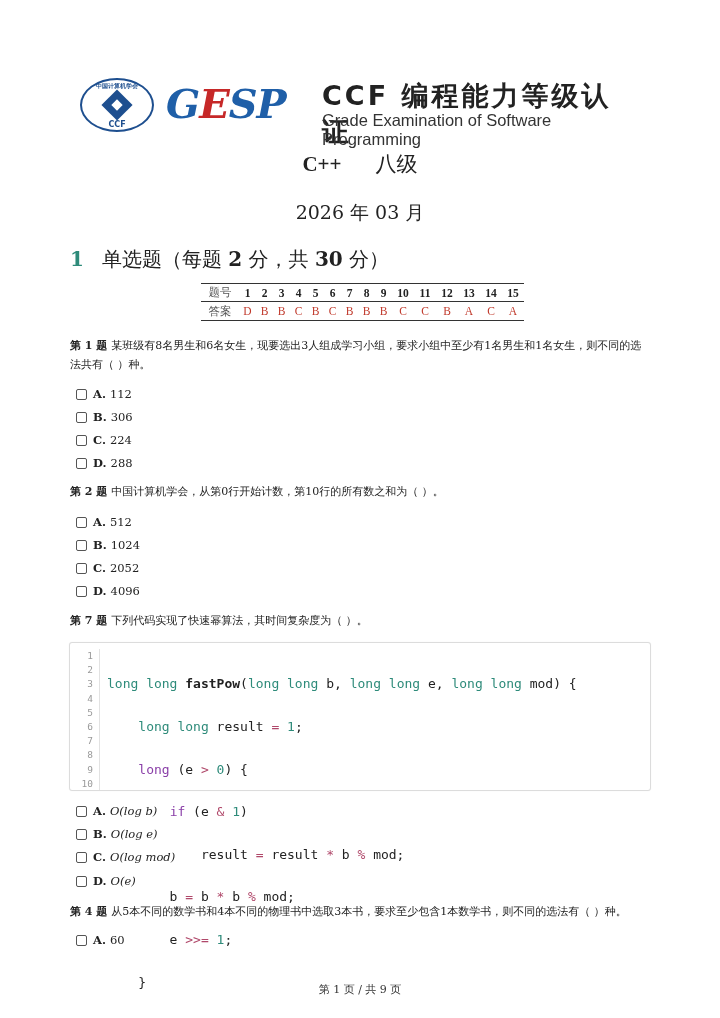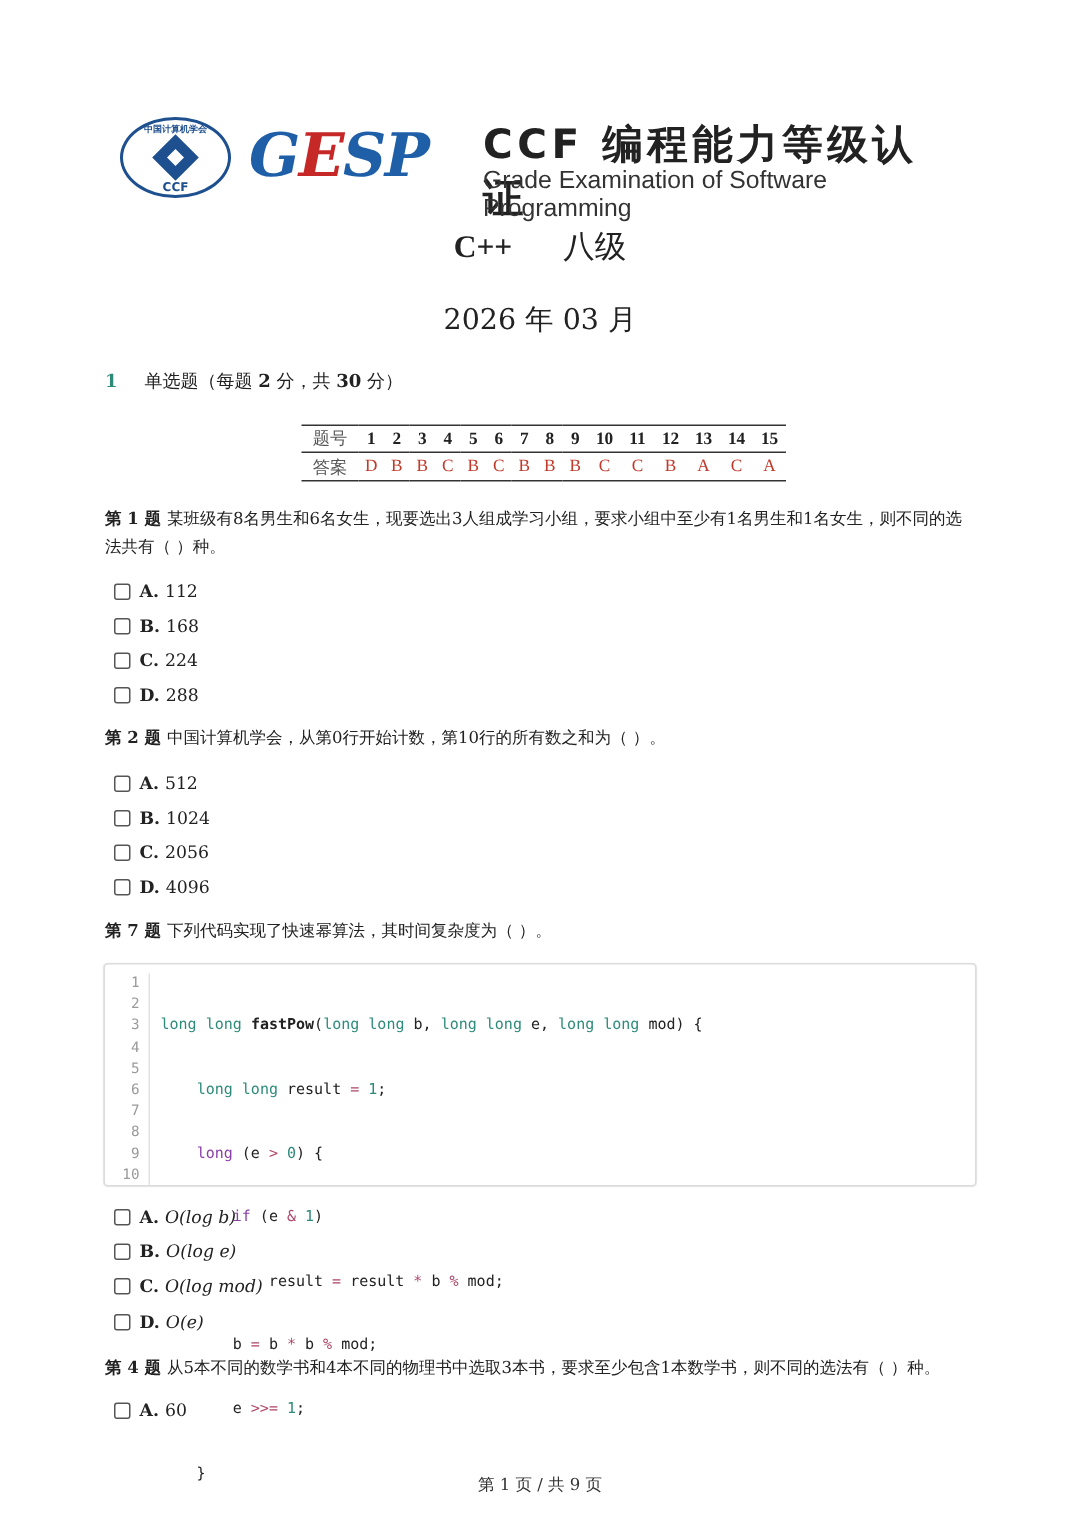--- a/index.html
+++ b/index.html
@@ -40,21 +40,21 @@
     .cert-sub {
       position: absolute; left: 242px; top: 35px;
       font-family: "Liberation Sans", sans-serif; font-size: 16.5px; color: #333;
     }
 
     
     .exam-title { left: 0; width: 720px; top: 150px; text-align: center; font-size: 21px; color: #222; }
     .exam-title .lang { font-weight: bold; margin-right: 34px; font-family: "Liberation Serif", serif; }
     .exam-date { left: 0; width: 720px; top: 200px; text-align: center; font-size: 19px; color: #222; }
 
-    .section-head { left: 70px; top: 246px; font-size: 12px; color: #222; }
+    .section-head { left: 70px; top: 246px; font-size: 20px; color: #222; }
     .section-head .num { font-weight: bold; margin-right: 18px; }
     .section-head b { font-weight: bold; }
 
     
     .ans-table {
       left: 201px; top: 283px; border-collapse: collapse;
       font-family: "Liberation Serif", serif; font-size: 11.5px;
       border-top: 1.5px solid #333; border-bottom: 1.5px solid #333;
     }
     .ans-table td { padding: 1px 0; text-align: center; }
@@ -83,21 +83,21 @@
       border: 1px solid #dcdcdc; border-radius: 3px; background: #fff;
       box-shadow: 0 0 1px #e8e8e8;
       display: flex; padding-top: 6px;
     }
     .gutter {
       width: 30px; border-right: 1px solid #e2e2e2; text-align: right; padding-right: 6px;
       font-family: "DejaVu Sans Mono", monospace; font-size: 9.5px; color: #9a9a9a; line-height: 14.2px;
     }
     .code {
       padding-left: 7px;
-      font-family: "DejaVu Sans Mono", monospace; font-size: 10px; color: #222; line-height: 14.2px; white-space: pre;
+      font-family: "DejaVu Sans Mono", monospace; font-size: 13px; color: #222; line-height: 14.2px; white-space: pre;
     }
     .kw-type { color: #2e8b7a; }
     .kw-ctl { color: #8a3fa8; }
     .num { color: #2e8b7a; }
     .op { color: #b0486a; }
     .fn { color: #222; font-weight: bold; }
 
     .footer { left: 0; width: 720px; top: 982px; text-align: center; font-size: 11px; color: #333; }
   </style>
 </head>
@@ -170,21 +170,21 @@
   <span class="qno">第 1 题</span><span>某班级有8名男生和6名女生，现要选出3人组成学习小组，要求小组中至少有1名男生和1名女生，则不同的选法共有（ ）种。</span>
 </div>
 <div class="abs opt" style="top:385px;">
     <span class="box"></span>
     <span class="letter">A.</span>
     <span>112</span>
   </div>
 <div class="abs opt" style="top:408px;">
     <span class="box"></span>
     <span class="letter">B.</span>
-    <span>168</span>
+    <span>306</span>
   </div>
 <div class="abs opt" style="top:431px;">
     <span class="box"></span>
     <span class="letter">C.</span>
     <span>224</span>
   </div>
 <div class="abs opt" style="top:454px;">
     <span class="box"></span>
     <span class="letter">D.</span>
     <span>288</span>
@@ -199,21 +199,21 @@
     <span>512</span>
   </div>
 <div class="abs opt" style="top:536px;">
     <span class="box"></span>
     <span class="letter">B.</span>
     <span>1024</span>
   </div>
 <div class="abs opt" style="top:559px;">
     <span class="box"></span>
     <span class="letter">C.</span>
-    <span>2056</span>
+    <span>2052</span>
   </div>
 <div class="abs opt" style="top:582px;">
     <span class="box"></span>
     <span class="letter">D.</span>
     <span>4096</span>
   </div>
 
 <div class="abs q-text" style="top:611px;">
   <span class="qno">第 7 题</span><span>下列代码实现了快速幂算法，其时间复杂度为（ ）。</span>
 </div>

